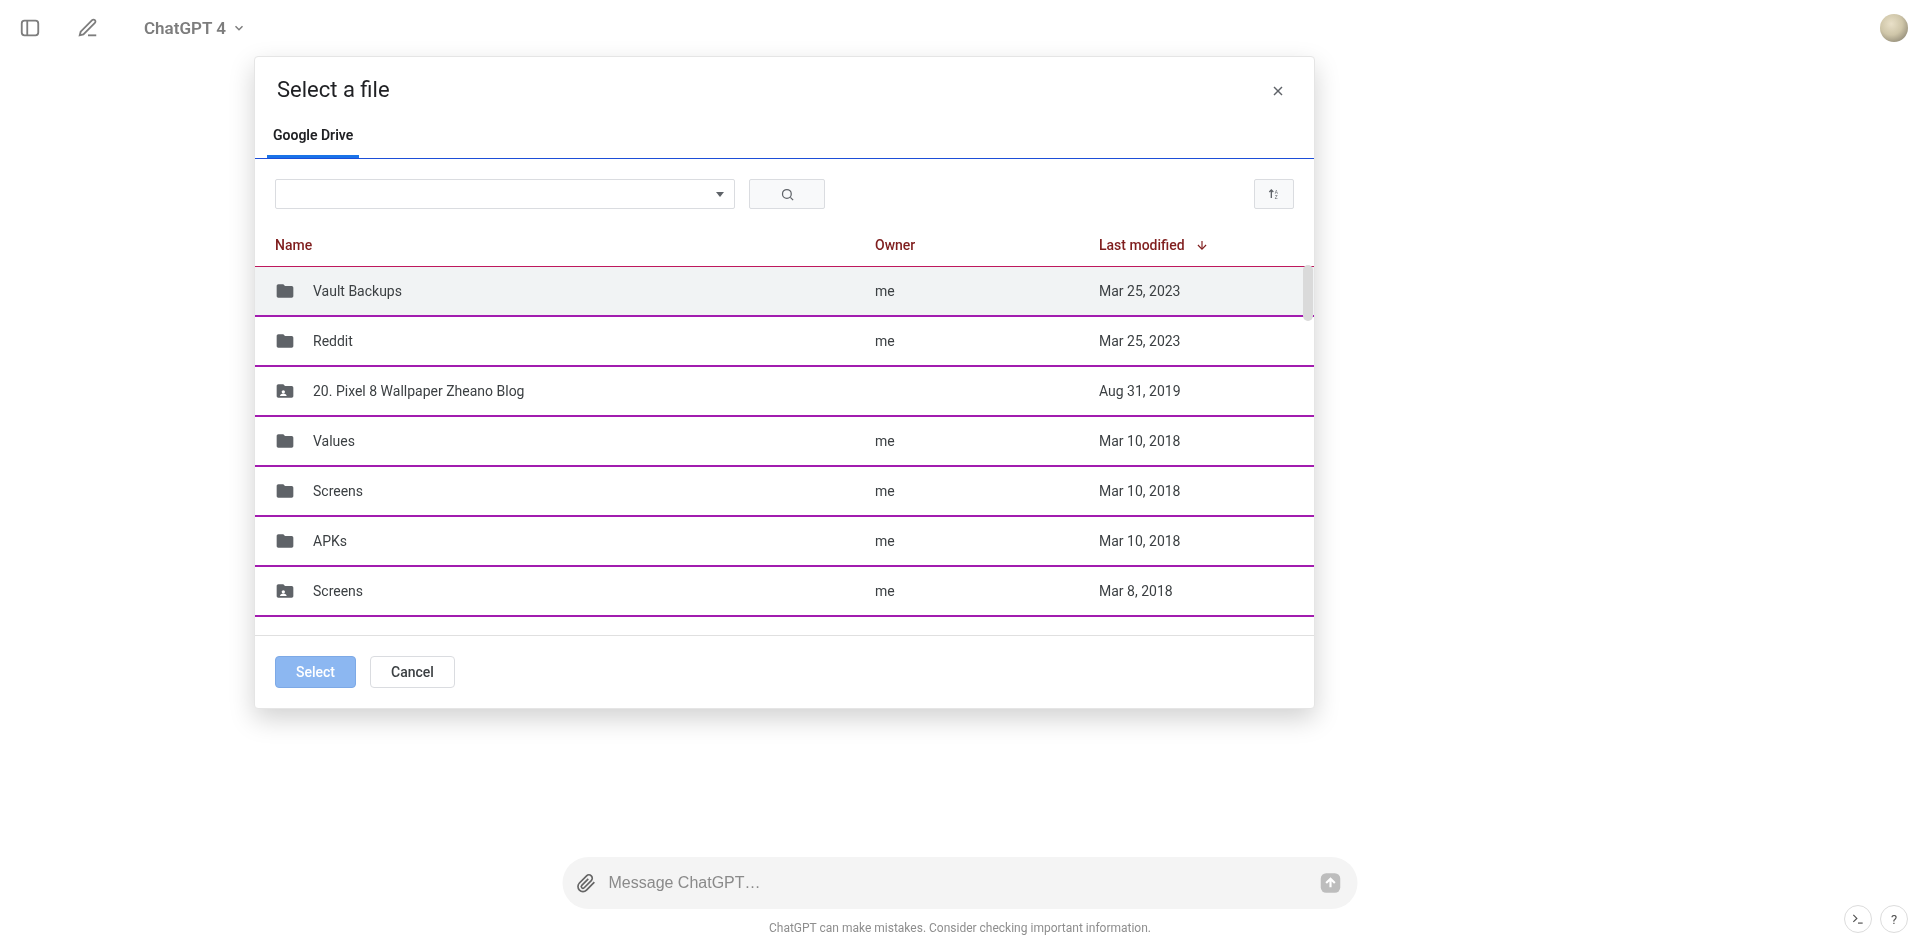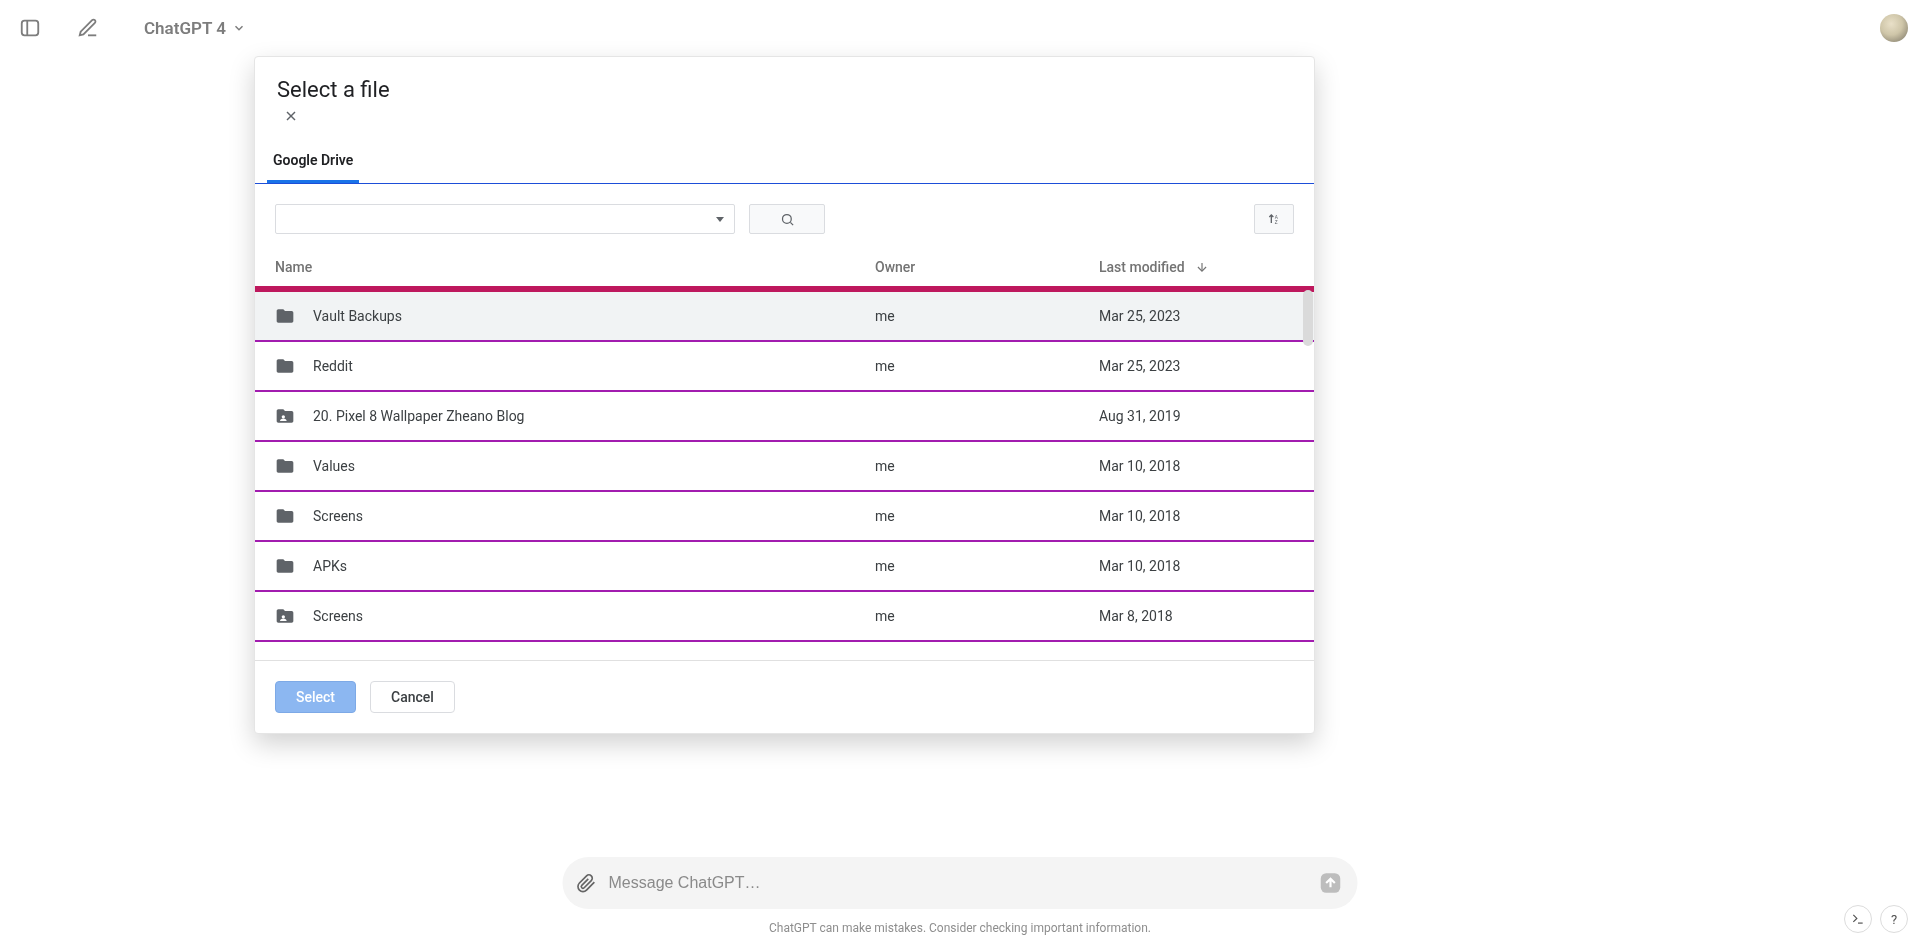--- a/index.html
+++ b/index.html
@@ -96,21 +96,21 @@
       left: 254px;
       top: 56px;
       width: 1061px;
       background: #fff;
       border: 1px solid #e5e5e5;
       border-radius: 4px;
       box-shadow: 0 10px 26px rgba(0,0,0,0.18);
     }
     .modal-header {
       padding: 20px 22px 8px;
-      display: flex; align-items: flex-start; justify-content: space-between; flex-direction: column;
+      display: flex; align-items: flex-start; justify-content: space-between;
     }
     .modal-title {
       font-size: 22px; font-weight: 400; color: #202124;
       font-family: Roboto, Arial, sans-serif;
     }
     .close-btn {
       width: 28px; height: 28px;
       display: flex; align-items: center; justify-content: center;
       color: #5f6368;
       cursor: pointer;
@@ -178,22 +178,22 @@
     .thead, .trow {
       display: grid;
       grid-template-columns: 600px 224px 1fr;
       align-items: center;
       padding: 0 20px;
     }
     .thead {
       height: 44px;
       font-size: 14px;
       font-weight: 500;
-      color: #737373;
-      border-bottom: 6px solid #be185d;
+      color: #7f1d1d;
+      border-bottom: 1px solid #be185d;
     }
     .thead .hmod { display: flex; align-items: center; gap: 10px; }
     .trow {
       height: 50px;
       font-size: 14px;
       color: #3c4043;
       border-bottom: 2px solid #a21caf;
     }
     .trow.selected { background: #f1f3f4; }
     .name-cell { display: flex; align-items: center; gap: 18px; }

